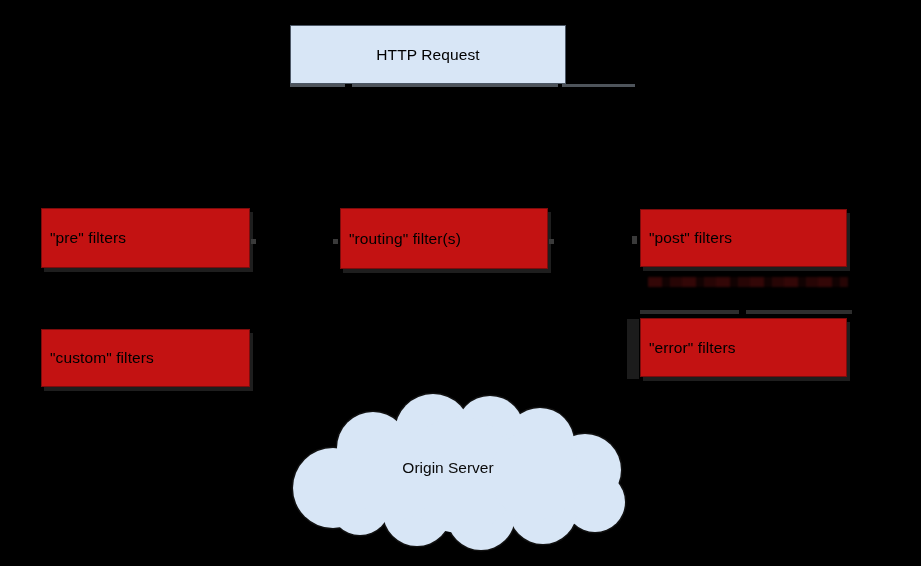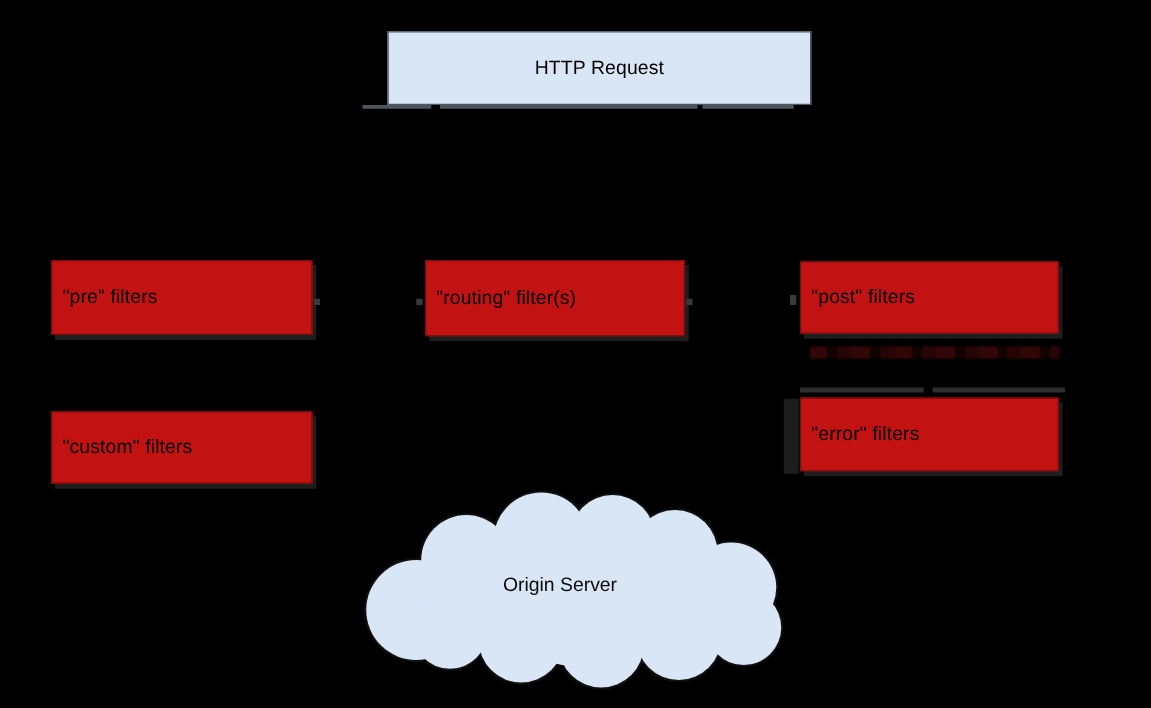--- a/index.html
+++ b/index.html
@@ -29,21 +29,21 @@
     border: 1px solid #4d5866;
     justify-content: center;
     text-align: center;
   }
   .red-box {
     background: var(--box-red, #c31212);
     border: 1px solid #7d0c0c;
     padding-left: 8px;
     box-shadow: 3px 4px 0 #1e1e1e;
   }
-  #http-request { left: 290px; top: 25px;  width: 339px; height: 59px; margin-left: 20px; }
+  #http-request { left: 290px; top: 25px;  width: 276px; height: 59px; }
   #pre-box     { left: 41px;  top: 208px; width: 209px; height: 60px; }
   #routing-box { left: 340px; top: 208px; width: 208px; height: 61px; }
   #post-box    { left: 640px; top: 209px; width: 207px; height: 58px; }
   #custom-box  { left: 41px;  top: 329px; width: 209px; height: 58px; }
   #error-box   { left: 640px; top: 318px; width: 207px; height: 59px; }
 
   
   .shadow-seg { position: absolute; background: #4e545b; height: 3px; }
   #http-shadow-1 { left: 290px; top: 84px; width: 55px; }
   #http-shadow-2 { left: 352px; top: 84px; width: 206px; }

